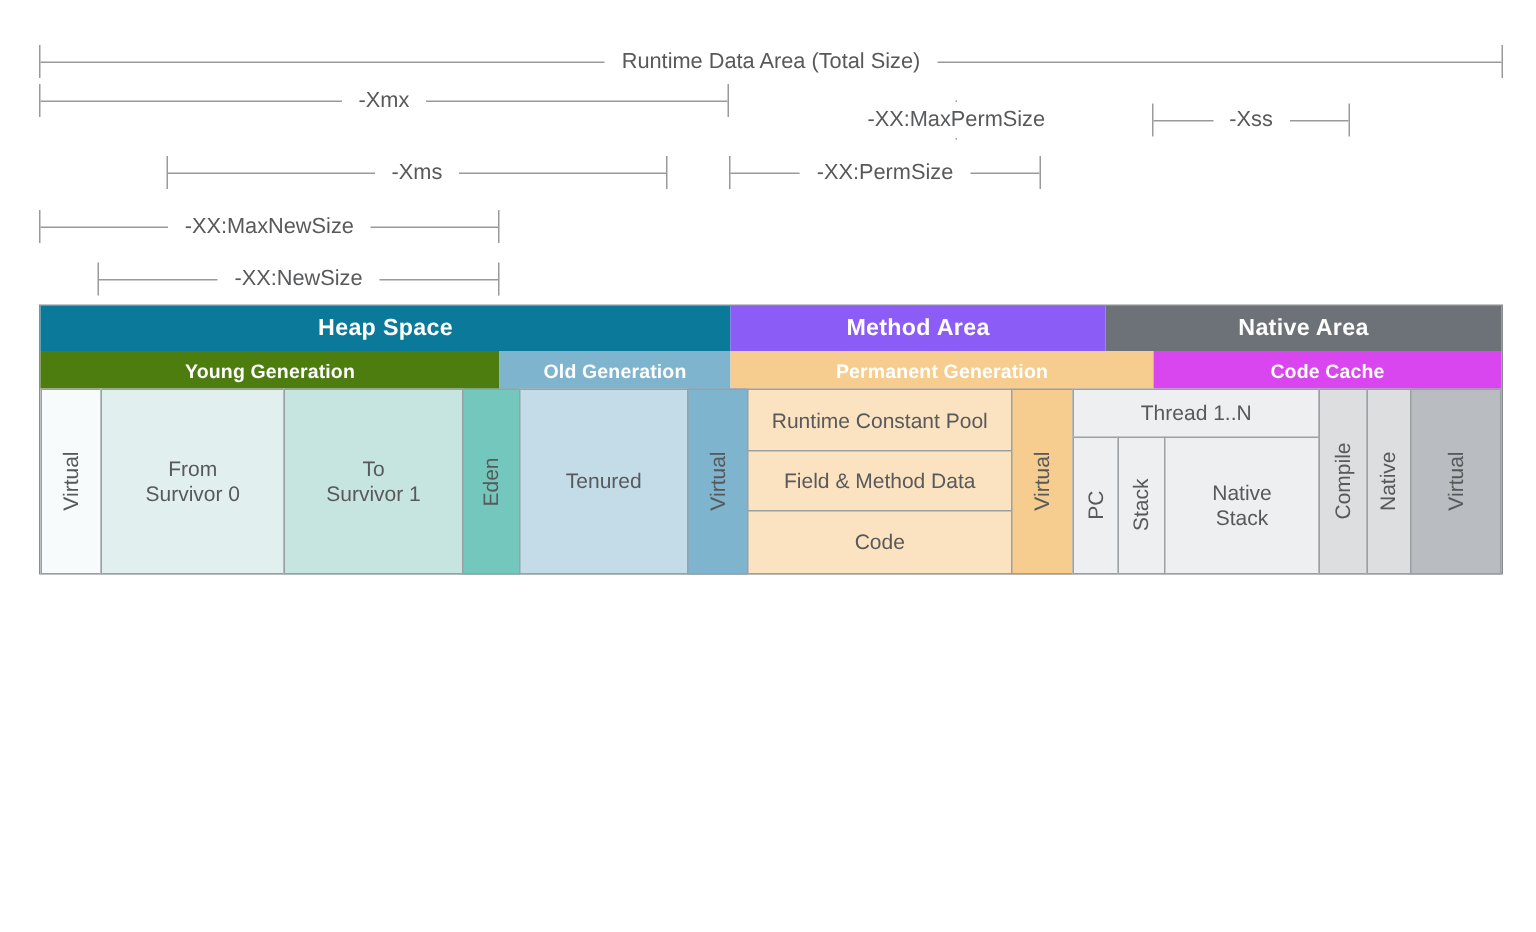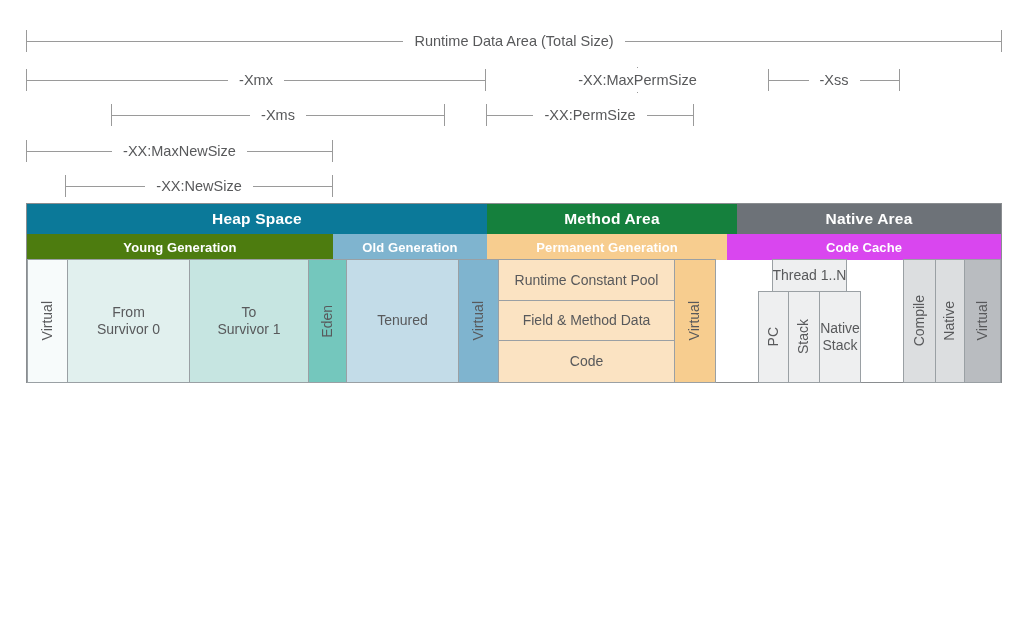--- a/index.html
+++ b/index.html
@@ -113,21 +113,21 @@
 <div id="stage">
 
   <div class="dim" style="left:26px; top:14px; width:976px;">
     <div class="cap"></div>
     <div class="rule"></div>
     <div class="dim-label">Runtime Data Area (Total Size)</div>
     <div class="rule"></div>
     <div class="cap"></div>
   </div>
 
-  <div class="dim" style="left:26px; top:53px; width:460px;">
+  <div class="dim" style="left:26px; top:40px; width:460px;">
     <div class="cap"></div>
     <div class="rule"></div>
     <div class="dim-label">-Xmx</div>
     <div class="rule"></div>
     <div class="cap"></div>
   </div>
 
   <div class="dim" style="left:486px; top:53px; width:303px;flex-direction:column;">
     <div class="cap"></div>
     <div class="rule"></div>
@@ -175,36 +175,36 @@
     <div class="rule"></div>
     <div class="cap"></div>
   </div>
 
   <div id="diagram">
 
     <div class="band titles">
       <div class="cell title-cell" style="width:460px; background:#0b7999;">
         <span>Heap Space</span>
       </div>
-      <div class="cell title-cell" style="width:250px; background:#15803d;">
+      <div class="cell title-cell" style="width:250px; background:#8b5cf6;">
         <span>Method Area</span>
       </div>
       <div class="cell title-cell" style="flex:1 1 auto; background:#6d7278;">
         <span>Native Area</span>
       </div>
     </div>
 
     <div class="band subs">
       <div class="cell sub-cell" style="width:306px; background:#4d7c0f;">
         <span>Young Generation</span>
       </div>
       <div class="cell sub-cell" style="width:154px; background:#7fb4cf;">
         <span>Old Generation</span>
       </div>
-      <div class="cell sub-cell" style="width:240px; background:#f7cd8f;">
+      <div class="cell sub-cell" style="width:282px; background:#f7cd8f;">
         <span>Permanent Generation</span>
       </div>
       <div class="cell sub-cell" style="flex:1 1 auto; background:#d946ef;">
         <span>Code Cache</span>
       </div>
     </div>
 
     <div class="band body">
 
       <div class="cell leaf first" style="width:41px; background:#f7fbfb;">
@@ -236,21 +236,21 @@
           <span>Field &amp; Method Data</span>
         </div>
         <div class="cell leaf" style="flex:1 1 0; background:#fbe3c2;">
           <span>Code</span>
         </div>
       </div>
       <div class="cell leaf" style="width:42px; background:#f7cd8f;">
         <span class="vert">Virtual</span>
       </div>
 
-      <div class="col" style="width:188px;align-items:center;">
+      <div class="col" style="width:164px;">
         <div class="cell leaf" style="height:34px; background:#eeeff0;">
           <span>Thread 1..N</span>
         </div>
         <div class="row" style="flex:1 1 auto;">
           <div class="cell leaf" style="width:31px; background:#eeeff0;">
             <span class="vert">PC</span>
           </div>
           <div class="cell leaf" style="width:32px; background:#eeeff0;">
             <span class="vert">Stack</span>
           </div>

